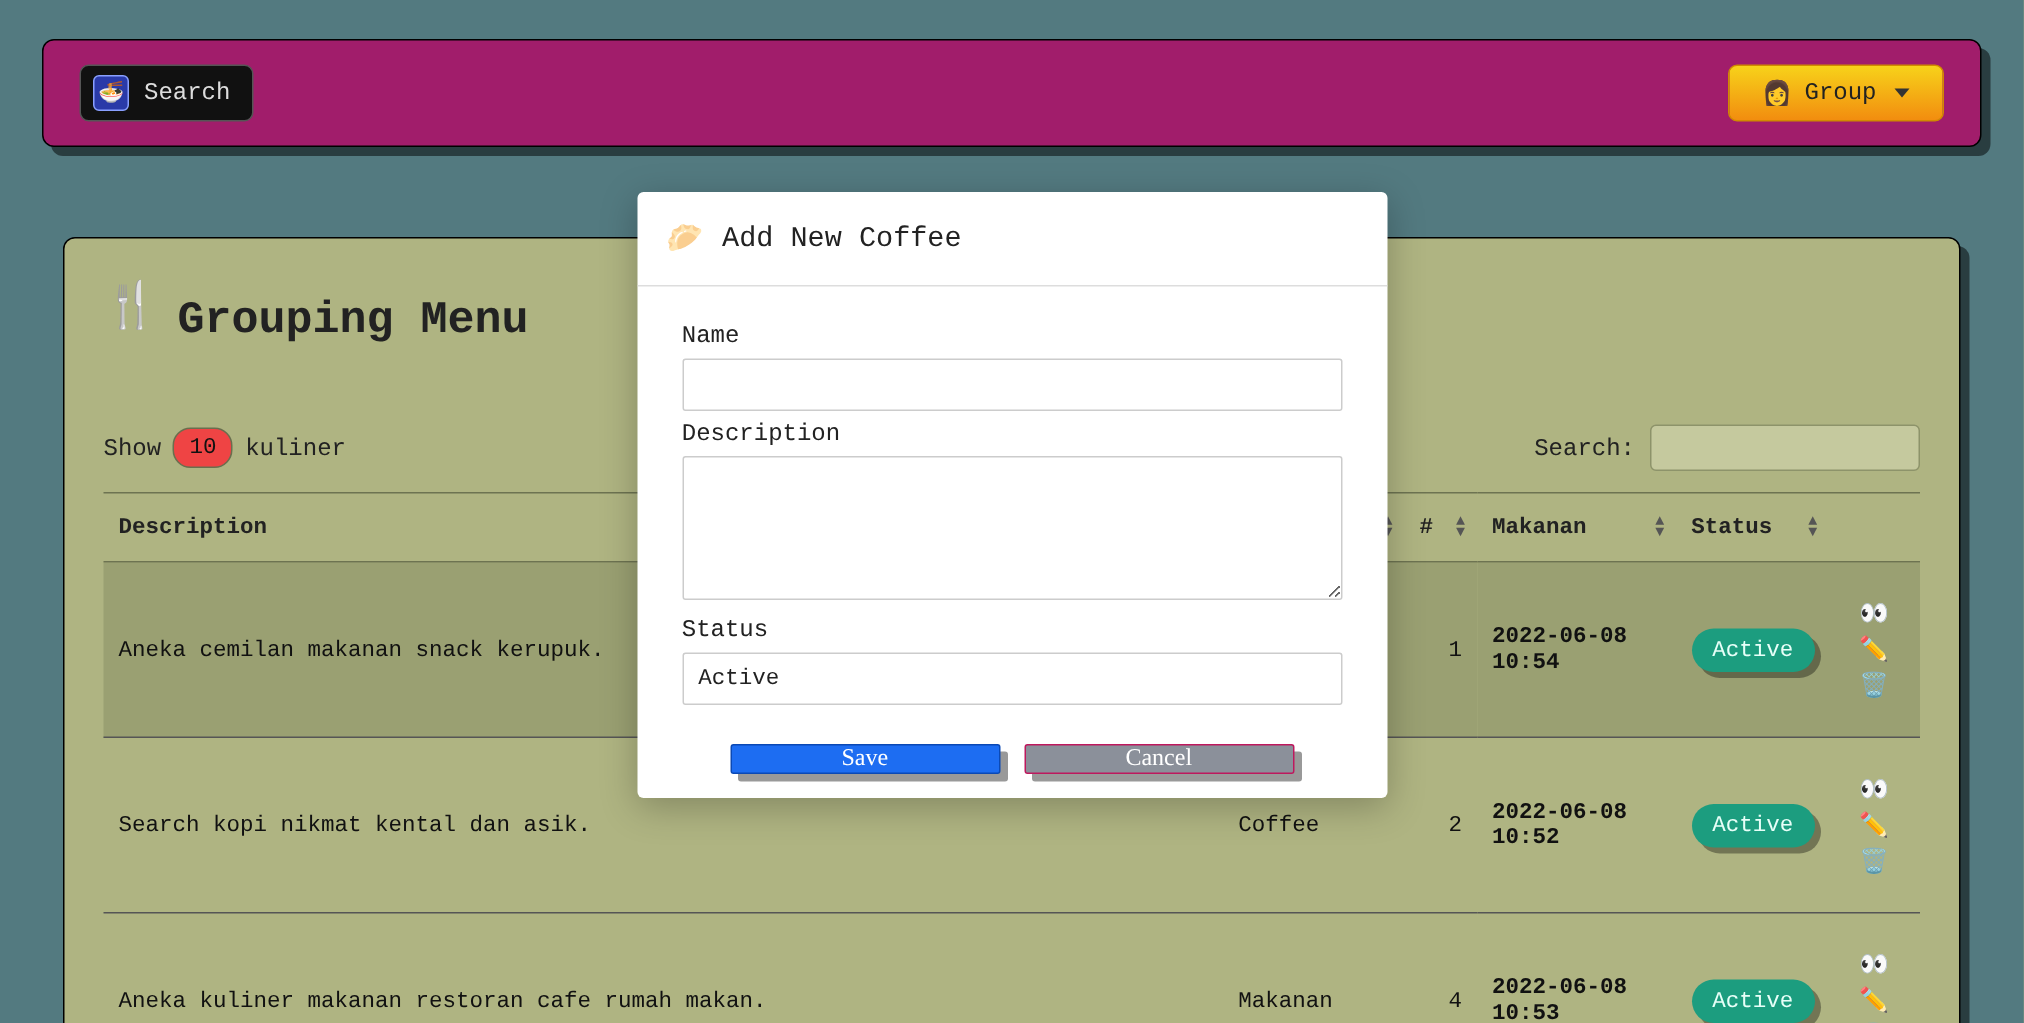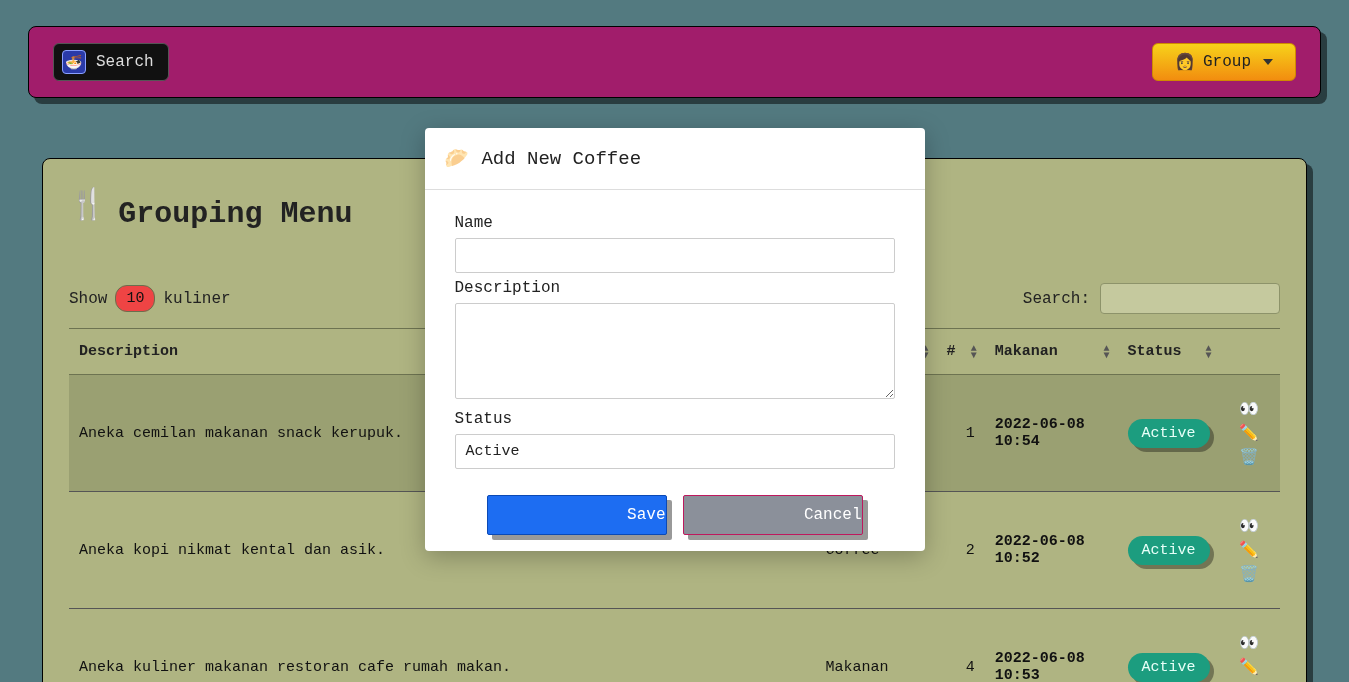--- a/index.html
+++ b/index.html
@@ -231,27 +231,26 @@
   }
   .form-textarea { height: 96px; resize: both; }
   .modal-footer {
     display: flex;
     gap: 16px;
     justify-content: center;
     padding: 4px 30px 16px 30px;
   }
   .btn {
     flex: 0 0 180px;
-    padding: 10px 0;
-    font-family: Liberation Mono, monospace;
+    padding: 0 0;
+    font-family: Liberation Serif, serif;
     font-size: 16px;
     border-radius: 2px;
     cursor: pointer;
     box-shadow: 5px 5px 0 rgba(0,0,0,0.4);
-    text-align: right;
   }
   .btn-primary {
     background: #1d6df2;
     border: 1px solid #0b49b5;
     color: #fff;
   }
   .btn-secondary {
     background: #8b909a;
     border: 1px solid #be185d;
     color: #fff;
@@ -338,21 +337,21 @@
         </td>
         <td class="col-actions">
           <div class="action-icons">
             <span>👀</span>
             <span>✏️</span>
             <span>🗑️</span>
           </div>
         </td>
       </tr>
       <tr>
-        <td class="col-desc">Aneka kopi nikmat kental dan asik.</td>
+        <td class="col-desc">Search kopi nikmat kental dan asik.</td>
         <td class="col-name">Coffee</td>
         <td class="col-num">2</td>
         <td class="col-created">2022-06-08 10:52</td>
         <td class="col-status">
           <span class="badge-active">Active</span>
         </td>
         <td class="col-actions">
           <div class="action-icons">
             <span>👀</span>
             <span>✏️</span>

